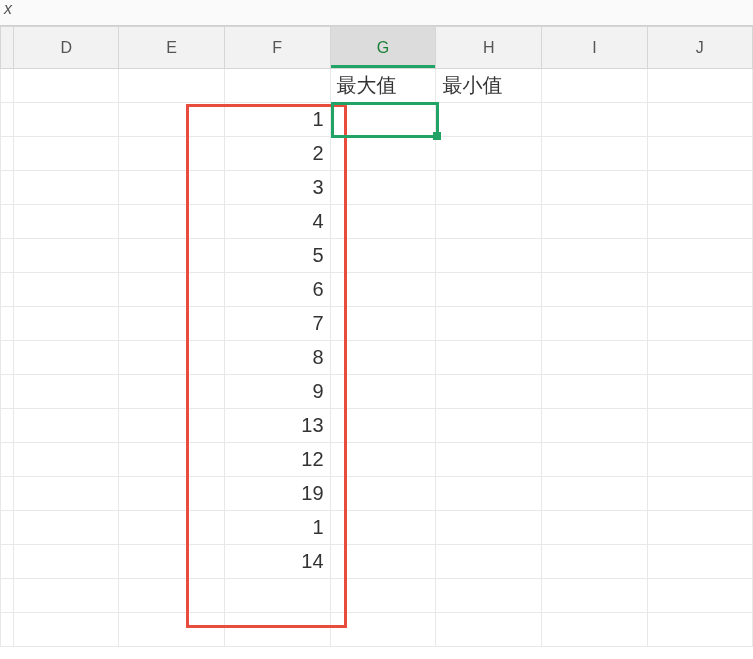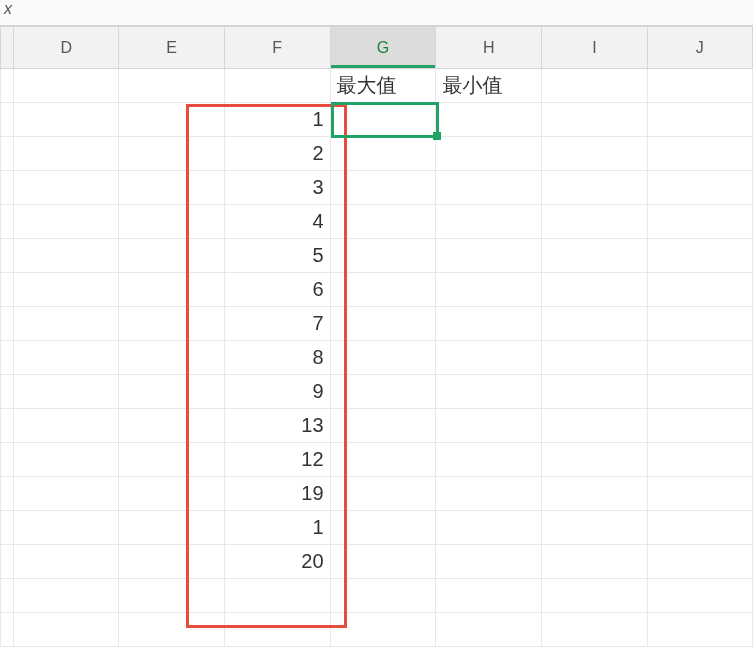--- a/index.html
+++ b/index.html
@@ -247,21 +247,21 @@
           <td class="right">1</td>
           <td></td>
           <td></td>
           <td></td>
           <td></td>
         </tr>
         <tr>
           <td></td>
           <td></td>
           <td></td>
-          <td class="right">20</td>
+          <td class="right">14</td>
           <td></td>
           <td></td>
           <td></td>
           <td></td>
         </tr>
         <tr>
           <td></td>
           <td></td>
           <td></td>
           <td></td>

